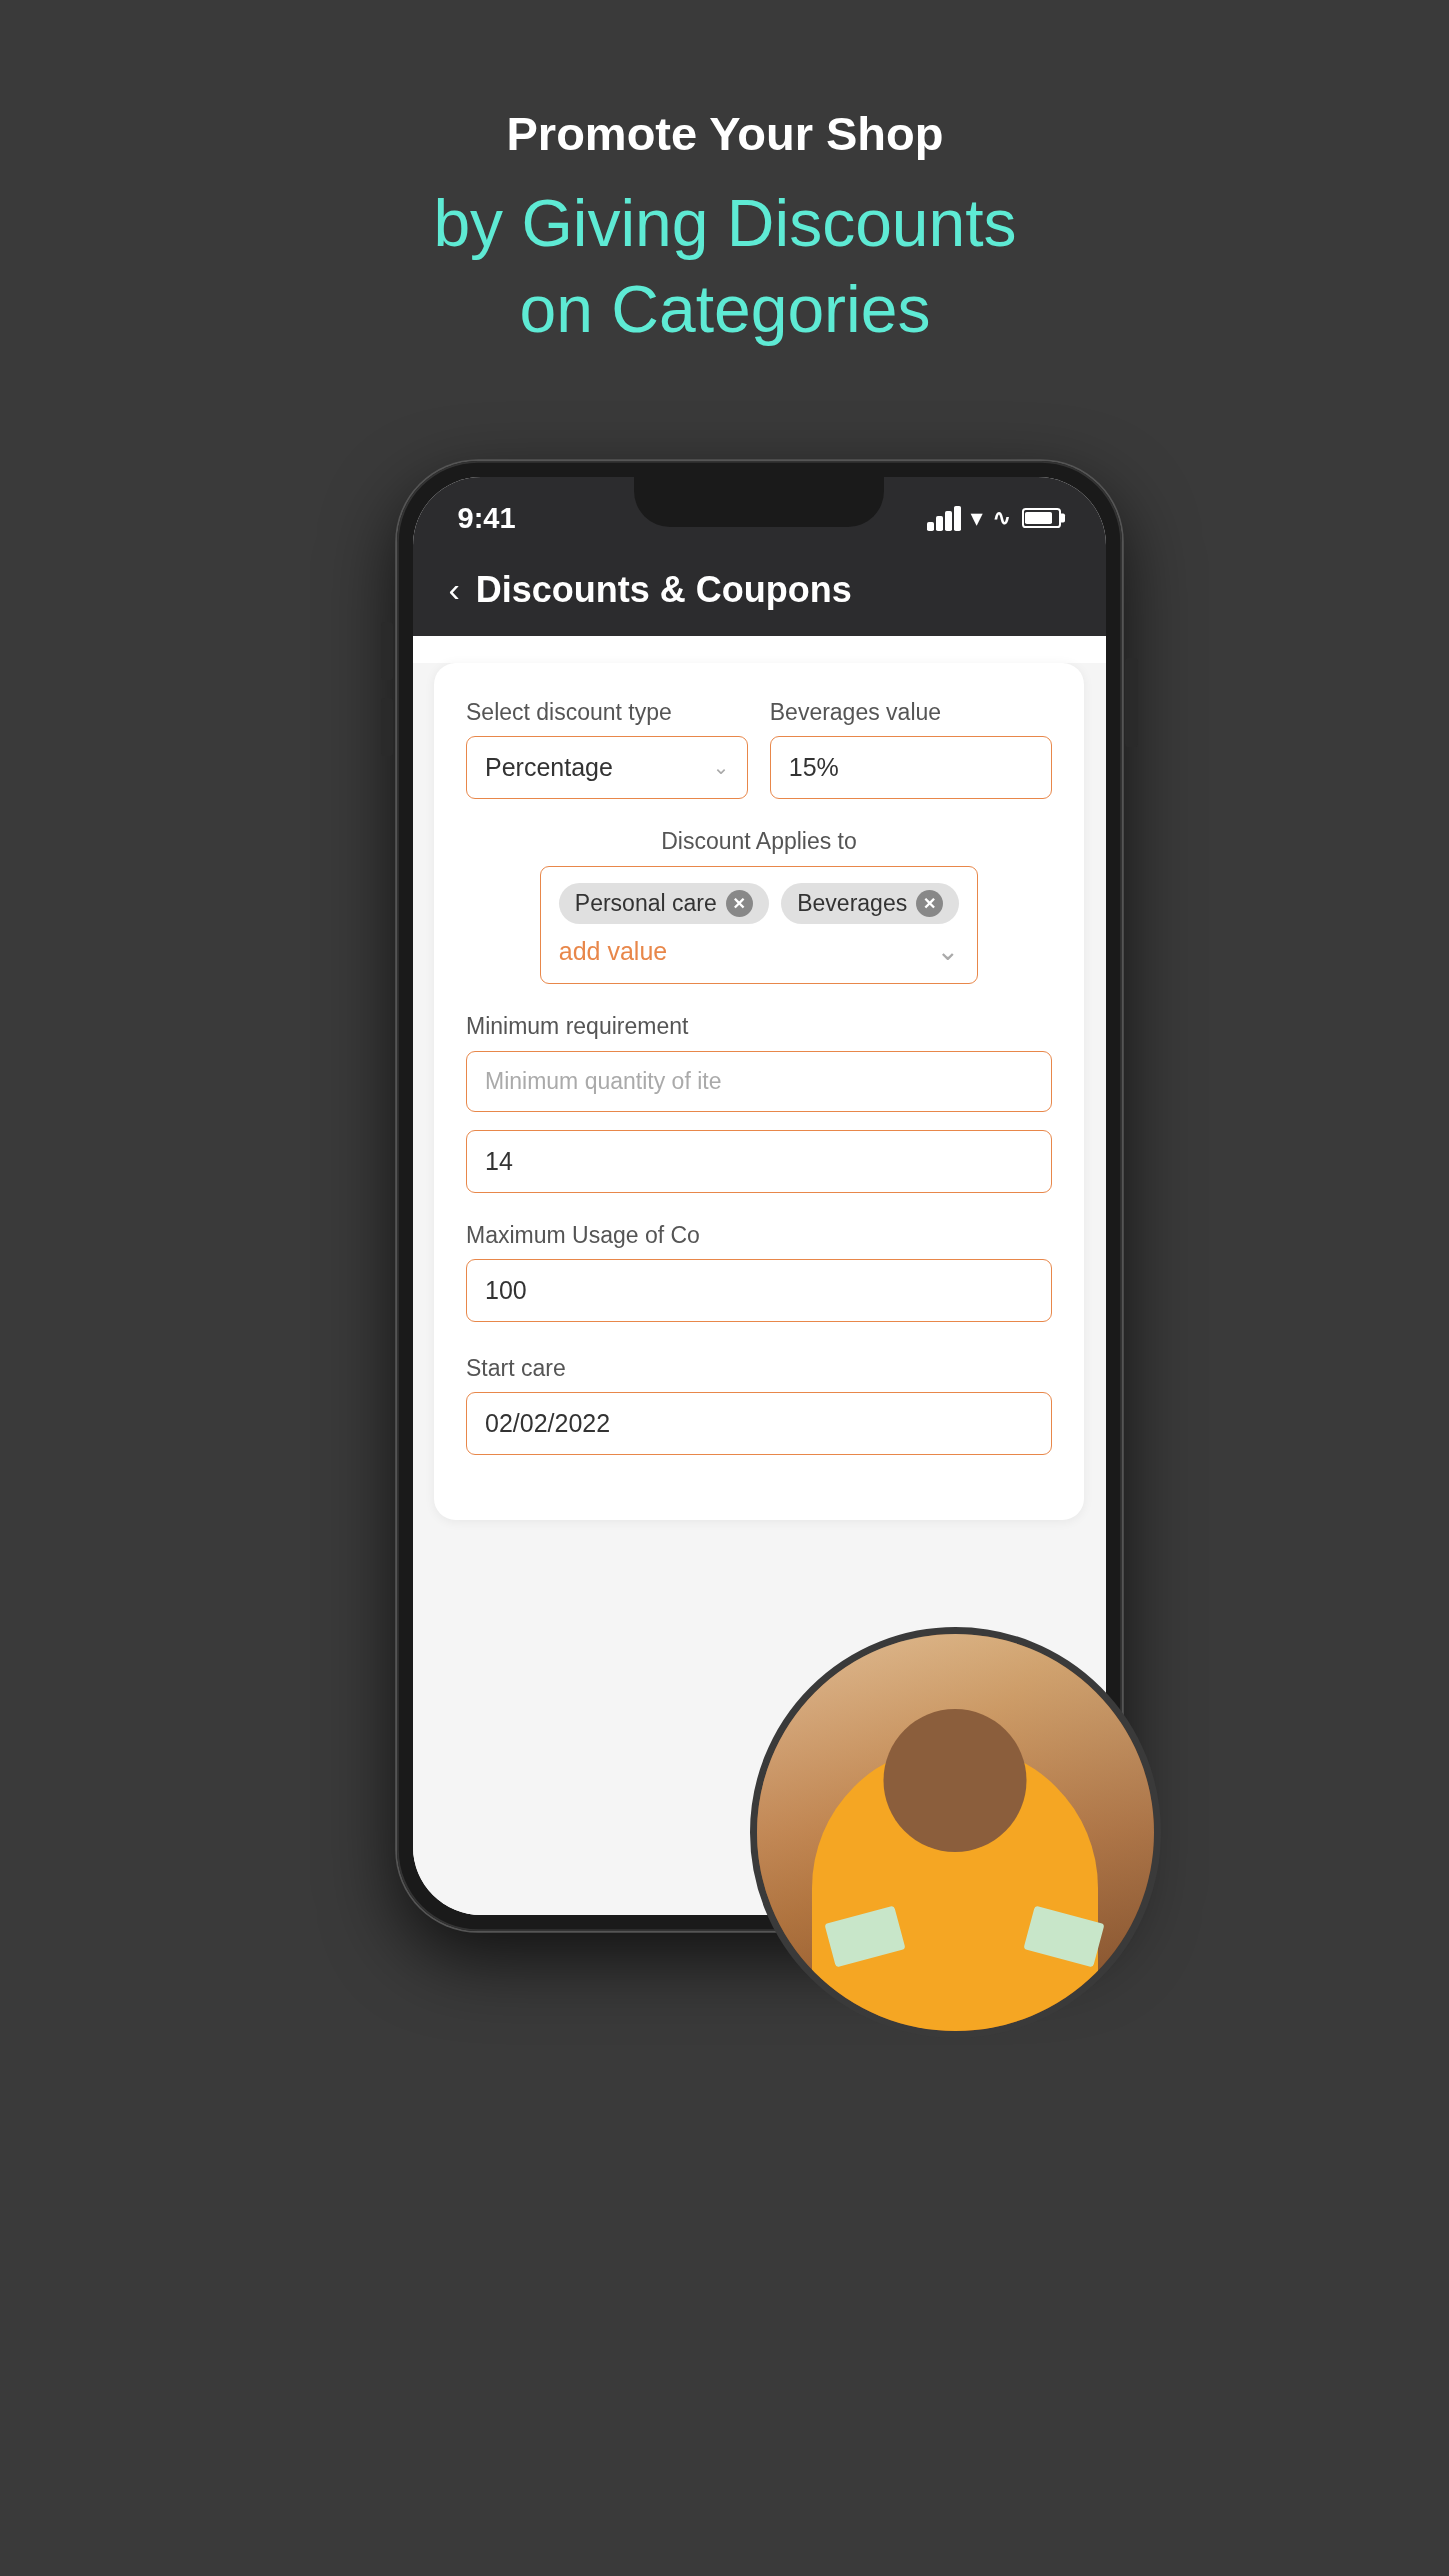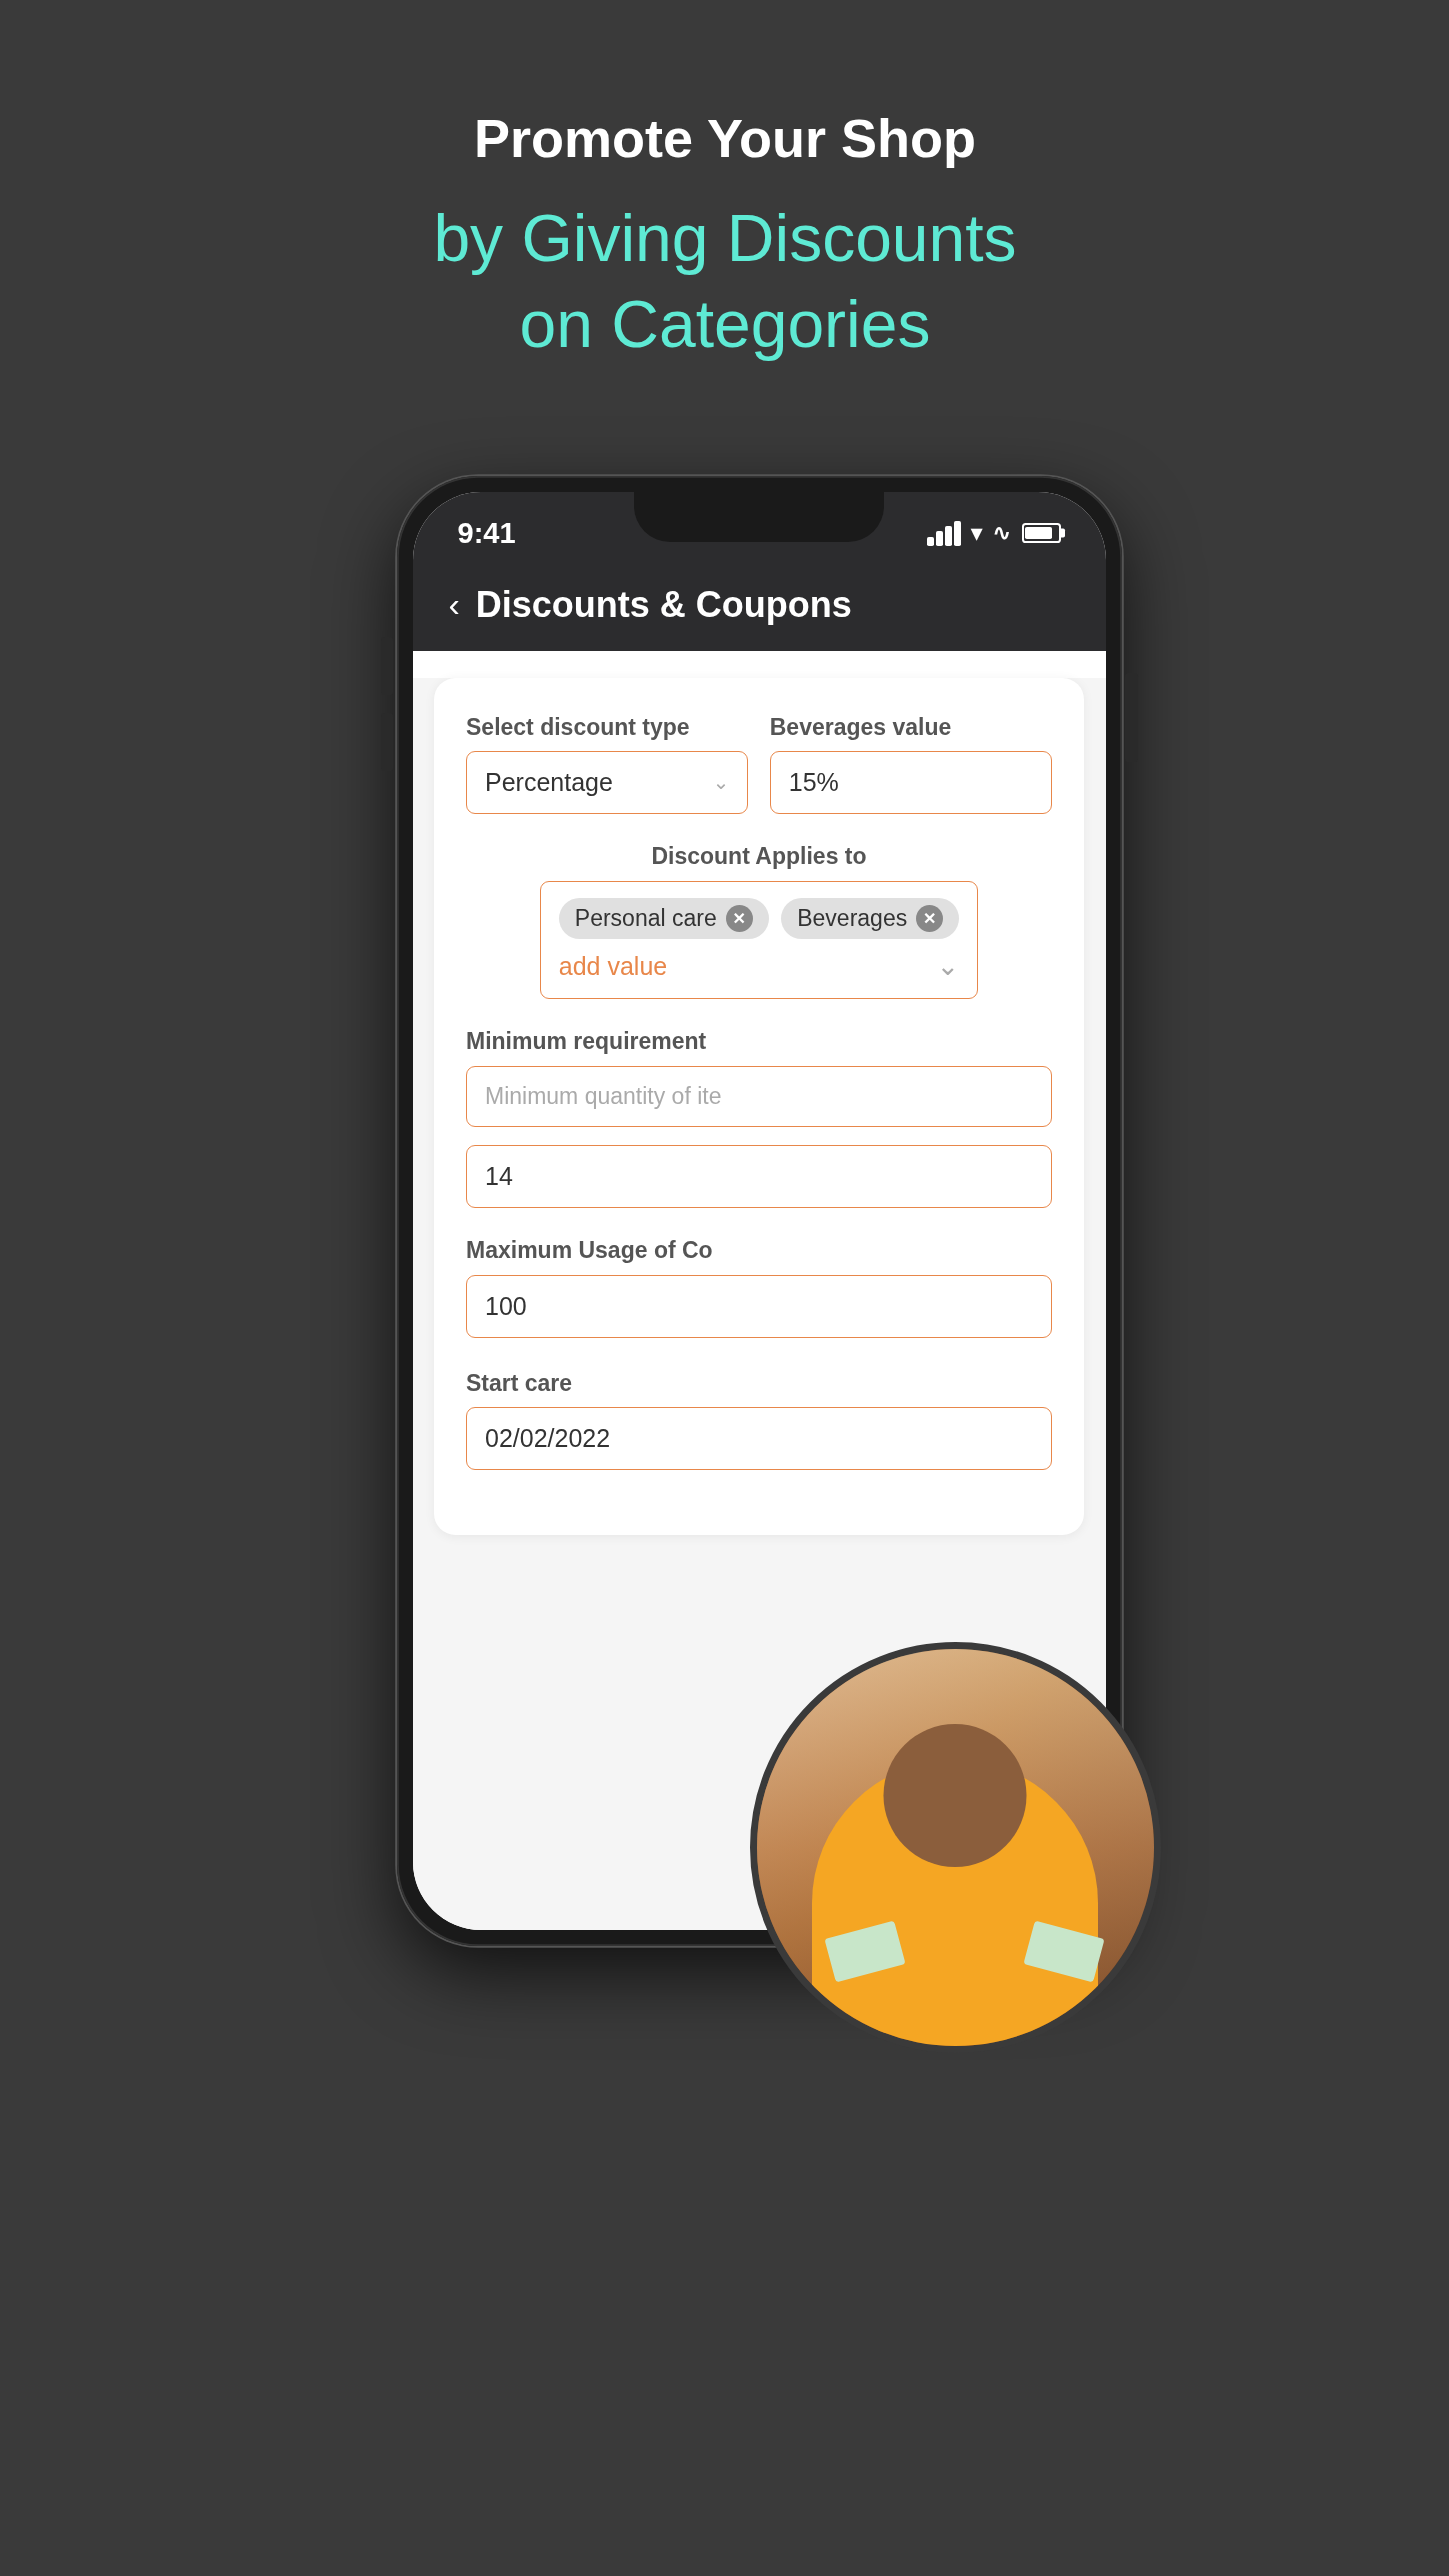--- a/index.html
+++ b/index.html
@@ -14,25 +14,25 @@
       font-family: -apple-system, BlinkMacSystemFont, 'Segoe UI', sans-serif;
       overflow-x: hidden;
     }
 
     .page-header {
       text-align: center;
       padding: 107px 72px 72px;
     }
 
     .page-title {
-      font-size: 54px;
+      font-size: 47px;
       font-weight: 800;
       color: #ffffff;
       line-height: 1.15;
-      margin-bottom: 27px;
+      margin-bottom: 20px;
     }
 
     .page-subtitle {
       font-size: 66px;
       font-weight: 400;
       color: #5eead4;
       line-height: 1.3;
     }
 
     .phone-frame {
@@ -131,21 +131,21 @@
     .form-group {
       display: flex;
       flex-direction: column;
       gap: 10.7px;
       flex: 1;
     }
 
     .form-label {
       font-size: 23px;
       color: #555;
-      font-weight: 700;
+      font-weight: 400;
     }
 
     .form-input {
       border: 1.3px solid #e8874a;
       border-radius: 9px;
       padding: 16px 18px;
       font-size: 25px;
       color: #333;
       background: #fff;
       display: flex;

